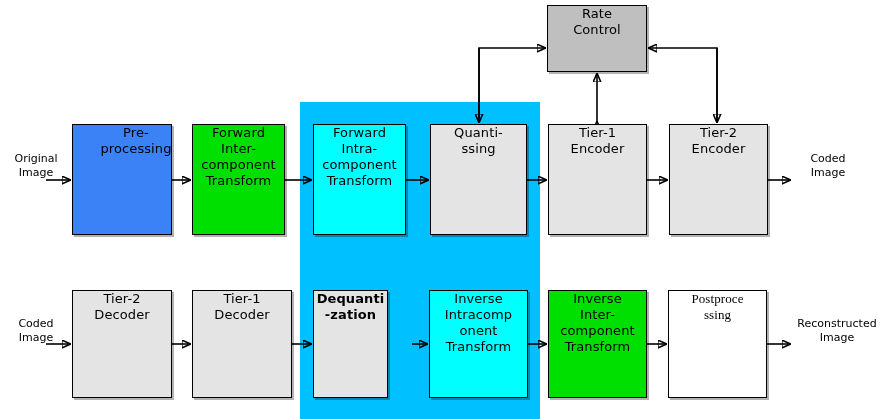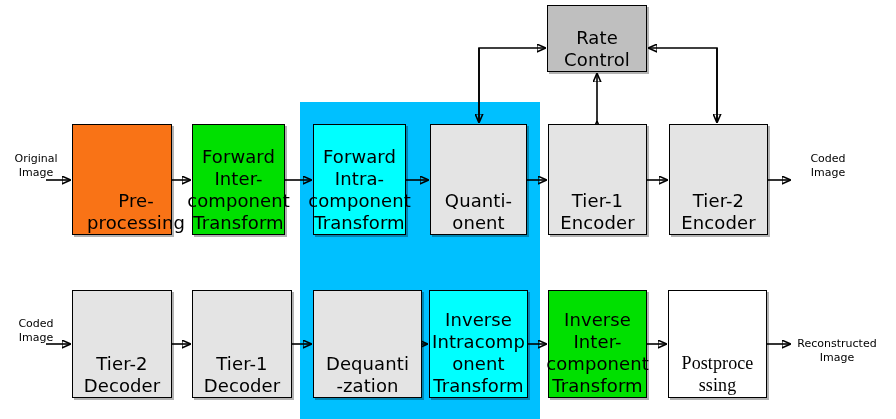--- a/index.html
+++ b/index.html
@@ -22,26 +22,26 @@
     z-index: 0;
   }
   
   .box {
     position: absolute;
     z-index: 2;
     box-sizing: border-box;
     border: 1px solid #000000;
     box-shadow: 2px 2px 0 rgba(0,0,0,0.30);
     display: flex;
-    align-items: flex-end;
+    align-items: flex-start;
     justify-content: center;
     text-align: center;
     line-height: 1.22;
     color: #000000;
-    font-size: 18px;
+    font-size: 13px;
     letter-spacing: 0.1px;
   }
   .box .lbl {
     display: block;
     white-space: pre-line;
     padding: 0 2px;
   }
   
   .caption {
     position: absolute;
@@ -104,57 +104,57 @@
     <line x1="46" y1="344" x2="70" y2="344" marker-end="url(#ah)"></line>
     <line x1="172" y1="344" x2="190" y2="344" marker-end="url(#ah)"></line>
     <line x1="292" y1="344" x2="311" y2="344" marker-end="url(#ah)"></line>
     <line x1="412" y1="344" x2="427" y2="344" marker-end="url(#ah)"></line>
     <line x1="528" y1="344" x2="546" y2="344" marker-end="url(#ah)"></line>
     <line x1="647" y1="344" x2="666" y2="344" marker-end="url(#ah)"></line>
     <line x1="767" y1="344" x2="790" y2="344" marker-end="url(#ah)"></line>
   </svg>
 
   <div id="nodes">
-      <div class="box" style="left: 72px; top: 124px; width: 100px; height: 111px; background: #f97316; padding-left: 28px;">
+      <div class="box" style="left: 72px; top: 124px; width: 100px; height: 111px; background: #3b82f6; padding-left: 28px;">
         <span class="lbl">Pre-
 processing</span>
       </div>
       <div class="box" style="left: 192px; top: 124px; width: 93px; height: 111px; background: rgb(0, 224, 0);">
         <span class="lbl">Forward
 Inter-
 component
 Transform</span>
       </div>
       <div class="box" style="left: 313px; top: 124px; width: 93px; height: 111px; background: rgb(0, 255, 255);">
         <span class="lbl">Forward
 Intra-
 component
 Transform</span>
       </div>
       <div class="box" style="left: 430px; top: 124px; width: 97px; height: 111px; background: rgb(228, 228, 228);">
         <span class="lbl">Quanti-
-onent</span>
+ssing</span>
       </div>
       <div class="box" style="left: 548px; top: 124px; width: 99px; height: 111px; background: rgb(228, 228, 228);">
         <span class="lbl">Tier-1
 Encoder</span>
       </div>
       <div class="box" style="left: 669px; top: 124px; width: 99px; height: 111px; background: rgb(228, 228, 228);">
         <span class="lbl">Tier-2
 Encoder</span>
       </div>
       <div class="box" style="left: 72px; top: 290px; width: 100px; height: 108px; background: rgb(228, 228, 228);">
         <span class="lbl">Tier-2
 Decoder</span>
       </div>
       <div class="box" style="left: 192px; top: 290px; width: 100px; height: 108px; background: rgb(228, 228, 228);">
         <span class="lbl">Tier-1
 Decoder</span>
       </div>
-      <div class="box" style="left: 313px; top: 290px; width: 109px; height: 108px; background: rgb(228, 228, 228);">
+      <div class="box" style="left: 313px; top: 290px; width: 75px; height: 108px; background: rgb(228, 228, 228); font-weight: bold;">
         <span class="lbl">Dequanti
 -zation</span>
       </div>
       <div class="box" style="left: 429px; top: 290px; width: 99px; height: 108px; background: rgb(0, 255, 255);">
         <span class="lbl">Inverse
 Intracomp
 onent
 Transform</span>
       </div>
       <div class="box" style="left: 548px; top: 290px; width: 99px; height: 108px; background: rgb(0, 224, 0);">
@@ -170,17 +170,17 @@
       <div class="box" style="left: 547px; top: 5px; width: 100px; height: 67px; background: rgb(191, 191, 191);">
         <span class="lbl">Rate
 Control</span>
       </div>
       <div class="caption" style="left: 2px; top: 152px; width: 68px;">Original
 Image</div>
       <div class="caption" style="left: 790px; top: 152px; width: 76px;">Coded
 Image</div>
       <div class="caption" style="left: 2px; top: 317px; width: 68px;">Coded
 Image</div>
-      <div class="caption" style="left: 778px; top: 317px; width: 118px; margin-top: 20px;">Reconstructed
+      <div class="caption" style="left: 778px; top: 317px; width: 118px;">Reconstructed
 Image</div>
     </div>
 
 </div>
 
 </body></html>

